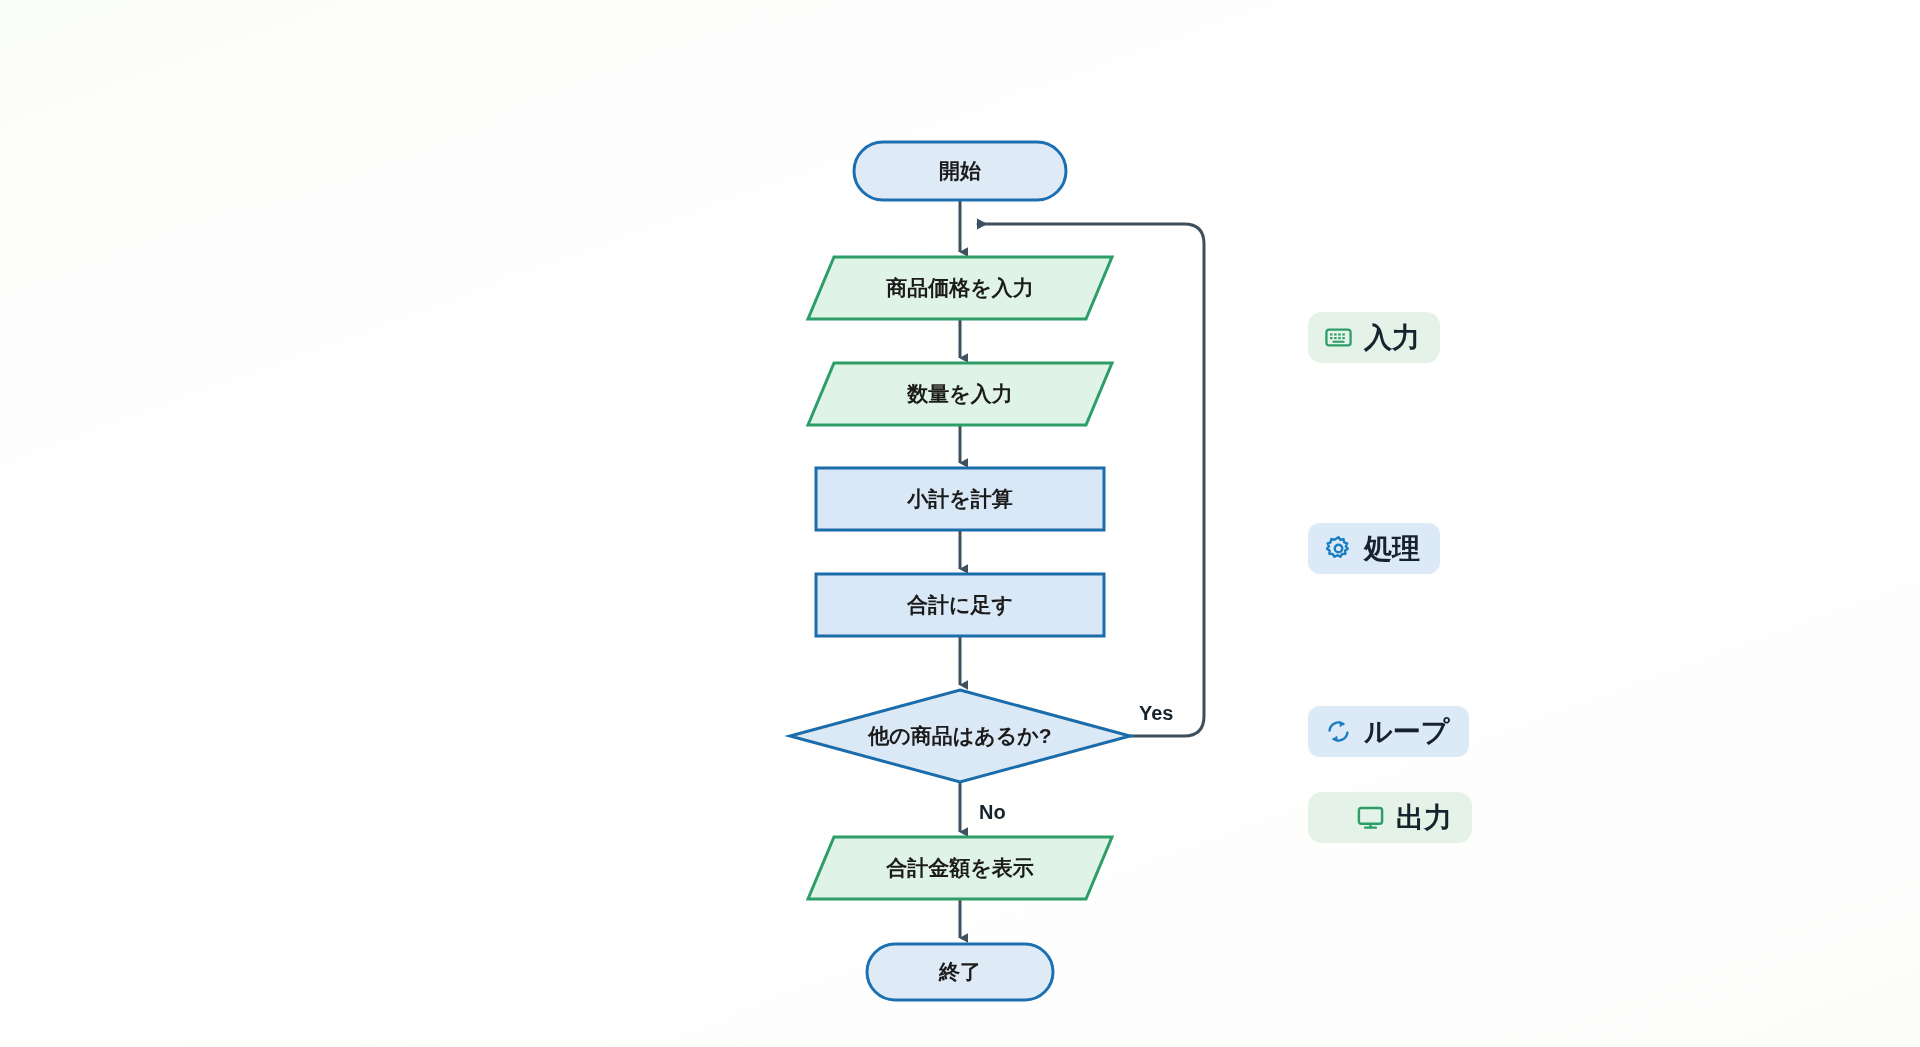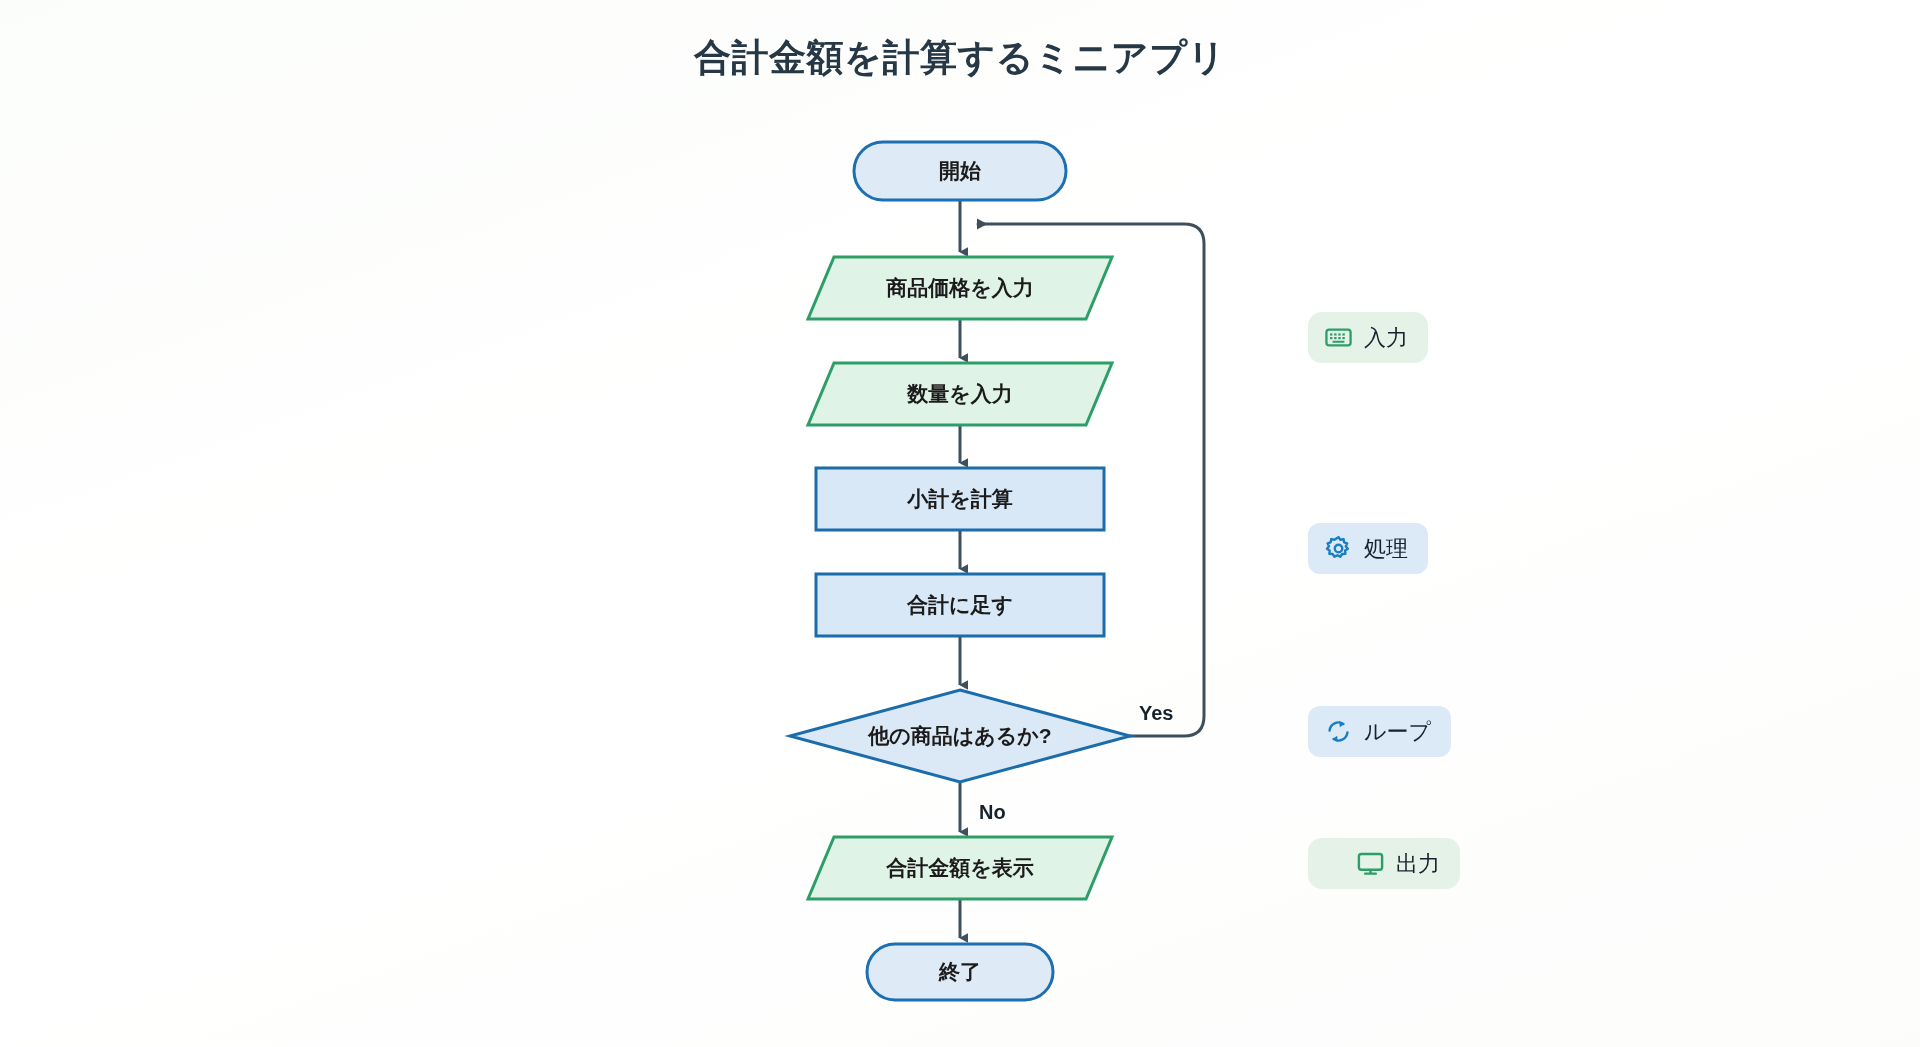--- a/index.html
+++ b/index.html
@@ -78,33 +78,32 @@
   }
   .legend-item.green { background: #e4f2e7; }
   .legend-item.blue  { background: #dceaf7; border-radius: 12px; }
   .legend-icon {
     width: 29px;
     height: 29px;
     display: block;
     flex: 0 0 auto;
   }
   .legend-text {
-    font-size: 22px;
-    font-weight: normal;
+    font-size: 28px;
+    font-weight: bold;
     color: #16222c;
     white-space: nowrap;
     line-height: 1;
   }
 </style>
 </head>
 <body>
 
 <div id="canvas">
 
-  <div id="title">合計金額を計算するミニアプリ</div>
 
   <svg id="diagram" viewBox="0 0 1920 1047" xmlns="http://www.w3.org/2000/svg">
     <defs>
       <marker id="arrowDown" markerWidth="12" markerHeight="12" refX="5.2" refY="9.2" orient="auto" markerUnits="userSpaceOnUse">
         <path d="M0.4,1.2 L10,1.2 L5.2,10 Z" fill="#3e505d"></path>
       </marker>
       <marker id="arrowLeft" markerWidth="14" markerHeight="14" refX="11" refY="7" orient="auto" markerUnits="userSpaceOnUse">
         <path d="M12,1.4 L12,12.6 L1.5,7 Z" fill="#3d4f5c"></path>
       </marker>
     </defs>
@@ -194,21 +193,21 @@
     <div class="legend-item blue" style="top:706px; left:1308px;">
       <svg class="legend-icon" viewBox="0 0 24 24">
         <path d="M4.6 11.2a7.4 7.4 0 0 1 11.5-5.4" fill="none" stroke="#1a7ec2" stroke-width="2" stroke-linecap="round"></path>
         <path d="M19.4 12.8a7.4 7.4 0 0 1-11.5 5.4" fill="none" stroke="#1a7ec2" stroke-width="2" stroke-linecap="round"></path>
         <path d="M12.6 3.2 L16.6 5.9 L13.1 8.4 Z" fill="#1a7ec2"></path>
         <path d="M11.4 20.8 L7.4 18.1 L10.9 15.6 Z" fill="#1a7ec2"></path>
       </svg>
       <span class="legend-text">ループ</span>
     </div>
 
-    <div class="legend-item green" style="top:838px; left:1308px;padding-left:48px;">
+    <div class="legend-item green" style="top:792px; left:1308px;padding-left:48px;">
       <svg class="legend-icon" viewBox="0 0 24 24">
         <rect x="2.4" y="4.2" width="19.2" height="13" rx="2" ry="2" fill="none" stroke="#2e9e68" stroke-width="2"></rect>
         <line x1="12" y1="17.2" x2="12" y2="20.2" stroke="#2e9e68" stroke-width="2"></line>
         <line x1="7.6" y1="20.4" x2="16.4" y2="20.4" stroke="#2e9e68" stroke-width="2" stroke-linecap="round"></line>
       </svg>
       <span class="legend-text">出力</span>
     </div>
 
   </div>
 </div>

